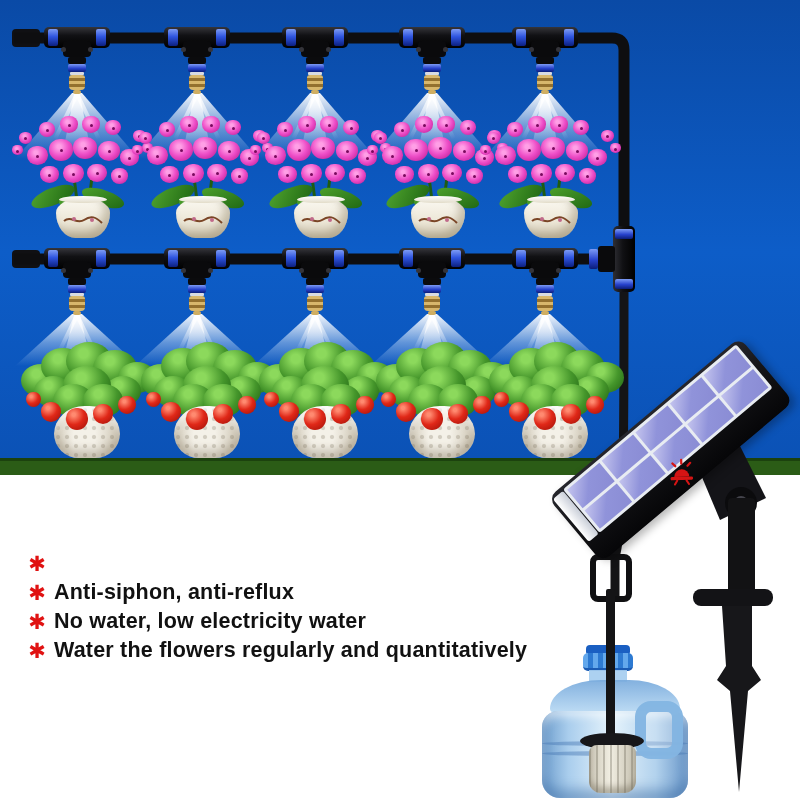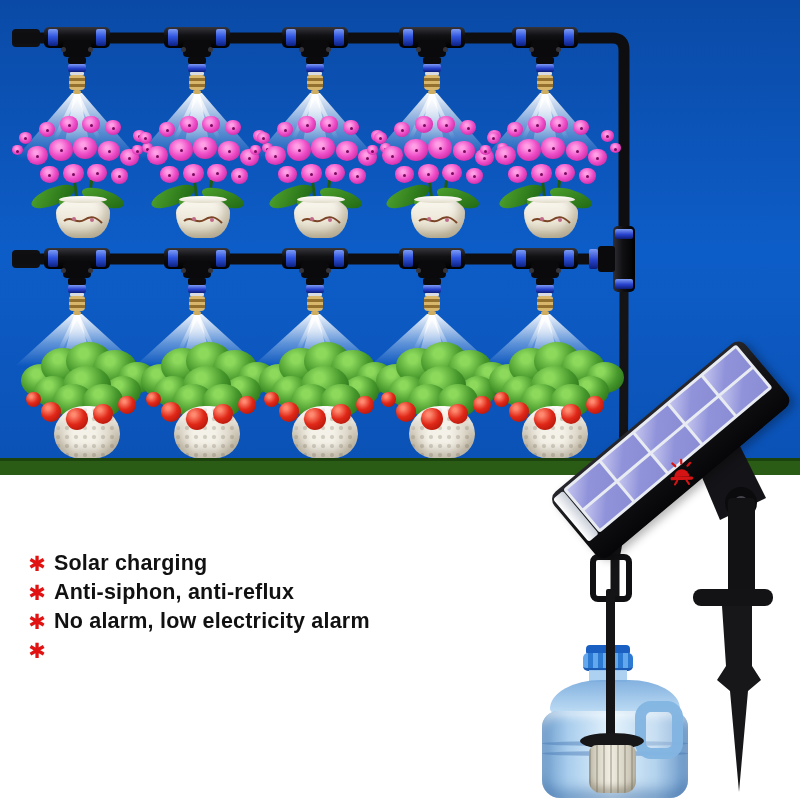--- a/index.html
+++ b/index.html
@@ -582,28 +582,28 @@
     <div class="handle"></div>
     <div class="jug-tube"></div>
     <div class="filter-cap"></div>
     <div class="filter-body"></div>
   </div>
 
 
   <div class="features">
     <div class="feat">
       <span class="ast">✱</span>
-      <span class="ftext">Solar charging</span>
     </div>
     <div class="feat">
       <span class="ast">✱</span>
       <span class="ftext">Anti-siphon, anti-reflux</span>
     </div>
     <div class="feat">
       <span class="ast">✱</span>
-      <span class="ftext">No alarm, low electricity alarm</span>
+      <span class="ftext">No water, low electricity water</span>
     </div>
     <div class="feat">
       <span class="ast">✱</span>
+      <span class="ftext">Water the flowers regularly and quantitatively</span>
     </div>
   </div>
 
 </div>
 
 </body></html>

